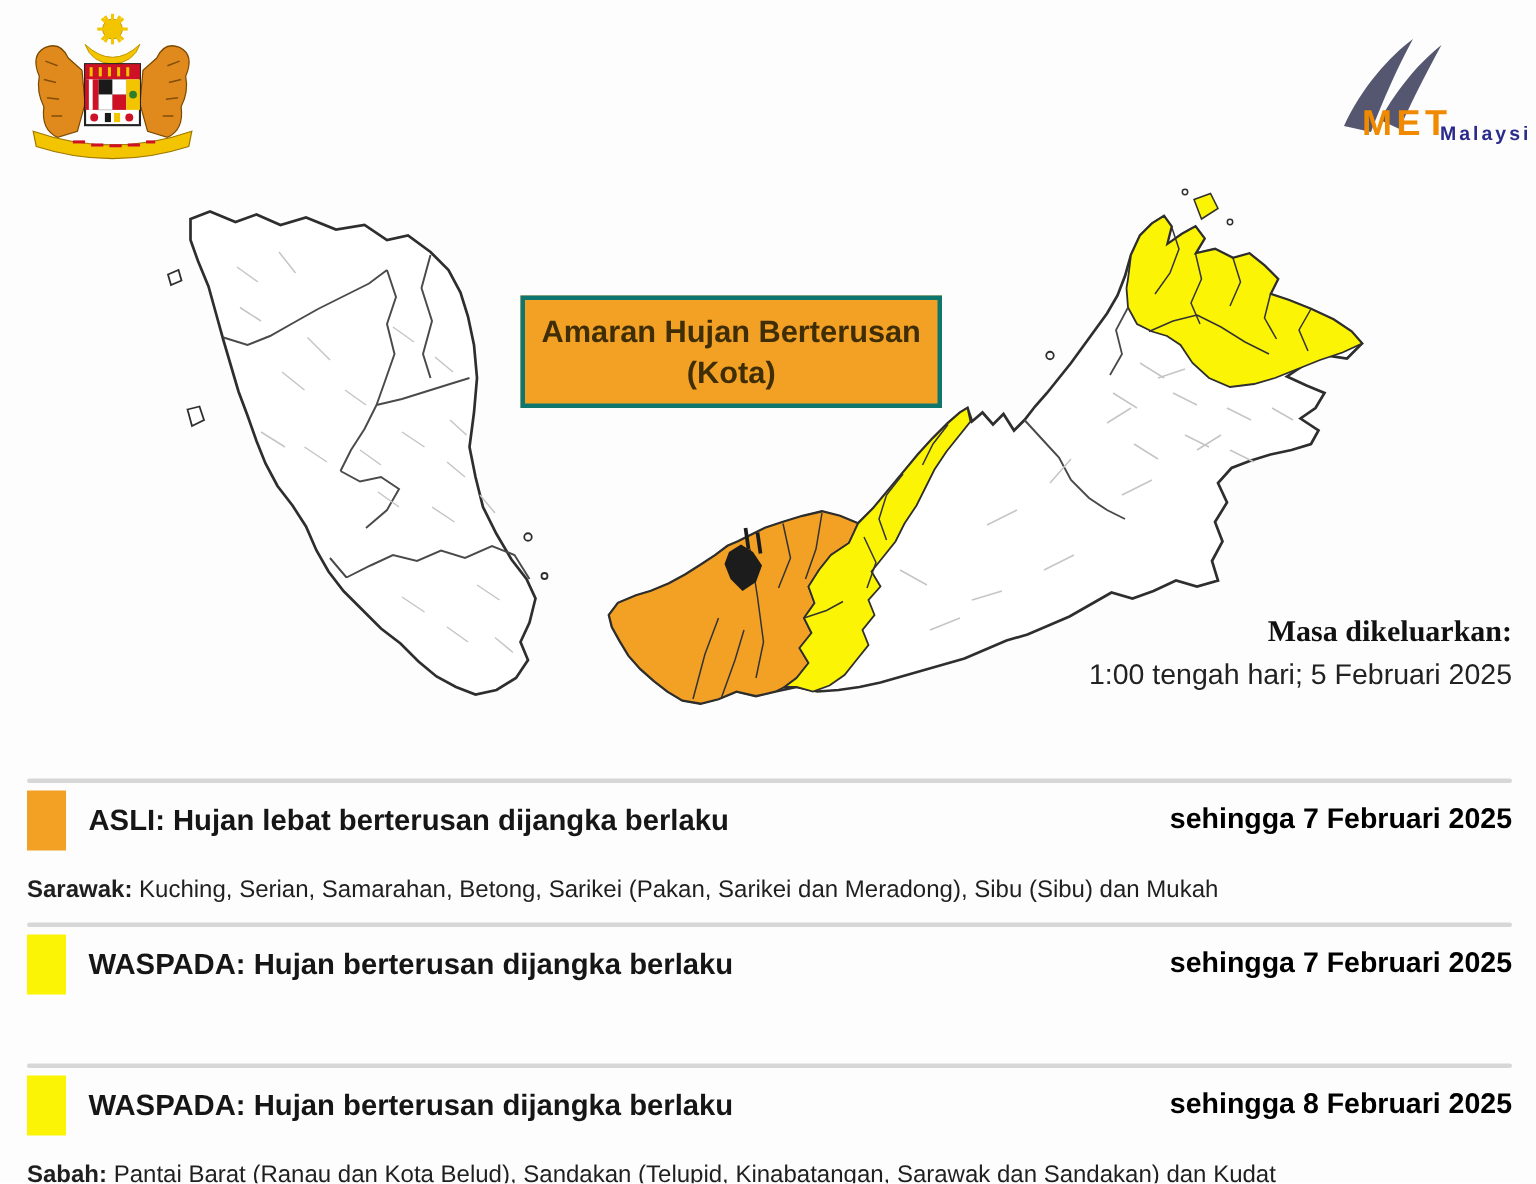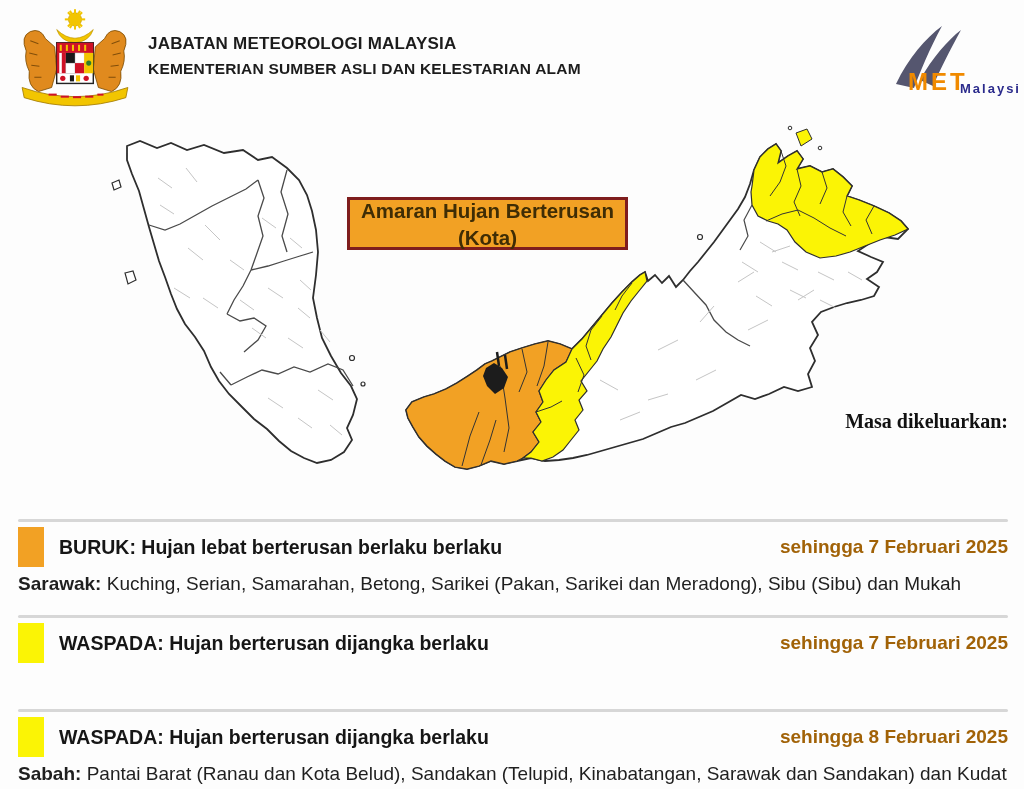--- a/index.html
+++ b/index.html
@@ -12,39 +12,39 @@
   .header-logo{position:absolute;left:14px;top:6px;width:122px;height:102px;}
   .agency{position:absolute;left:148px;top:31px;line-height:25px;}
   .agency .l1{font-size:17px;font-weight:bold;letter-spacing:.2px;}
   .agency .l2{font-size:15.5px;font-weight:bold;letter-spacing:.2px;}
   .met-logo{position:absolute;left:868px;top:14px;width:150px;height:90px;}
   
   .map-svg{position:absolute;left:0;top:108px;width:1024px;height:404px;}
   .f-buruk{fill:var(--buruk,#F2A124);}
   .f-waspada{fill:var(--waspada,#FBF405);}
   .warning-box{
-    position:absolute;left:347px;top:197px;width:281px;height:53px;
-    background:var(--buruk,#F2A124);border:3px solid #7f1d1d;box-sizing:border-box;
+    position:absolute;left:347px;top:197px;width:281px;height:75px;
+    background:var(--buruk,#F2A124);border:3px solid #0f766e;box-sizing:border-box;
     display:flex;flex-direction:column;align-items:center;justify-content:center;
     font-size:20.5px;font-weight:bold;color:#3f2d05;line-height:27px;text-align:center;
   }
   .issued{position:absolute;right:16px;top:407px;text-align:right;line-height:29px;}
   .issued .lab{font-size:20px;font-weight:bold;color:#111;font-family:Liberation Serif, serif;}
   .issued .val{font-size:19px;color:#222;}
   
   .warning-section{position:absolute;left:18px;right:16px;}
   .s1{top:519px;} .s2{top:615px;} .s3{top:709px;}
   .divider{height:3px;background:#d7d7d7;border-radius:2px;}
   .title-row{display:flex;align-items:center;margin-top:5px;}
   .sq{width:26px;height:40px;margin-right:15px;flex:0 0 auto;}
   .bg-buruk{background:var(--buruk,#F2A124);}
   .bg-waspada{background:var(--waspada,#FBF405);}
   .w-title{font-size:19.5px;font-weight:bold;color:#161616;}
-  .w-until{margin-left:auto;font-size:19px;font-weight:bold;color:#a16207;white-space:nowrap;}
-  .w-desc{margin-top:6px;font-size:19px;color:#1f1f1f;}
+  .w-until{margin-left:auto;font-size:19px;font-weight:bold;color:#000000;white-space:nowrap;}
+  .w-desc{margin-top:18px;font-size:16px;color:#1f1f1f;}
   .w-desc .region{font-weight:bold;}
 </style>
 </head>
 <body>
 
 <div class="page">
 
   <svg class="header-logo" viewBox="0 0 120 100">
 
     <g fill="#F2C500" stroke="#b98f00" stroke-width="0.6">
@@ -96,24 +96,20 @@
     <path d="M8,80 Q60,98 112,80 L110,90 Q60,106 10,90 Z" fill="#F2C500" stroke="#a07800" stroke-width="0.8"></path>
     <g fill="#cf1126">
       <rect x="34" y="86" width="8" height="2"></rect>
         <rect x="46" y="88" width="8" height="2"></rect>
       <rect x="58" y="88.5" width="8" height="2"></rect>
         <rect x="70" y="88" width="8" height="2"></rect>
         <rect x="82" y="86" width="6" height="2"></rect>
     </g>
   </svg>
 
-  <div class="agency">
-    <div class="l1">JABATAN METEOROLOGI MALAYSIA</div>
-    <div class="l2">KEMENTERIAN SUMBER ASLI DAN KELESTARIAN ALAM</div>
-  </div>
 
   <svg class="met-logo" viewBox="0 0 150 90">
     <path d="M28,70 C40,44 58,24 74,12 C62,34 52,58 46,74 Z" fill="#55566f"></path>
     <path d="M52,66 C64,44 80,26 93,16 C82,36 72,56 65,72 Z" fill="#55566f"></path>
     <text x="40" y="76" font-family="Liberation Sans, sans-serif" font-size="24" font-weight="bold" fill="#F08A00" letter-spacing="3">MET</text>
     <text x="92" y="79" font-family="Liberation Sans, sans-serif" font-size="13" font-weight="bold" fill="#2B2B8C" letter-spacing="2">Malaysia</text>
   </svg>
 
   <svg class="map-svg" viewBox="0 108 1024 404">
 
@@ -159,27 +155,28 @@
     </g>
   </svg>
 
   <div class="warning-box">
     <div>Amaran Hujan Berterusan</div>
     <div>(Kota)</div>
   </div>
 
   <div class="issued">
     <div class="lab">Masa dikeluarkan:</div>
+    <div class="val">1:00 tengah hari; 5 Februari 2025</div>
   </div>
 
   <div class="warning-section s1">
     <div class="divider"></div>
     <div class="title-row">
       <div class="sq bg-buruk"></div>
-      <div class="w-title">BURUK: Hujan lebat berterusan berlaku berlaku</div>
+      <div class="w-title">ASLI: Hujan lebat berterusan dijangka berlaku</div>
       <div class="w-until">sehingga 7 Februari 2025</div>
     </div>
     <div class="w-desc">
       <span class="region">Sarawak:</span>
       <span>Kuching, Serian, Samarahan, Betong, Sarikei (Pakan, Sarikei dan Meradong), Sibu (Sibu) dan Mukah</span>
     </div>
   </div>
 
   <div class="warning-section s2">
     <div class="divider"></div>

